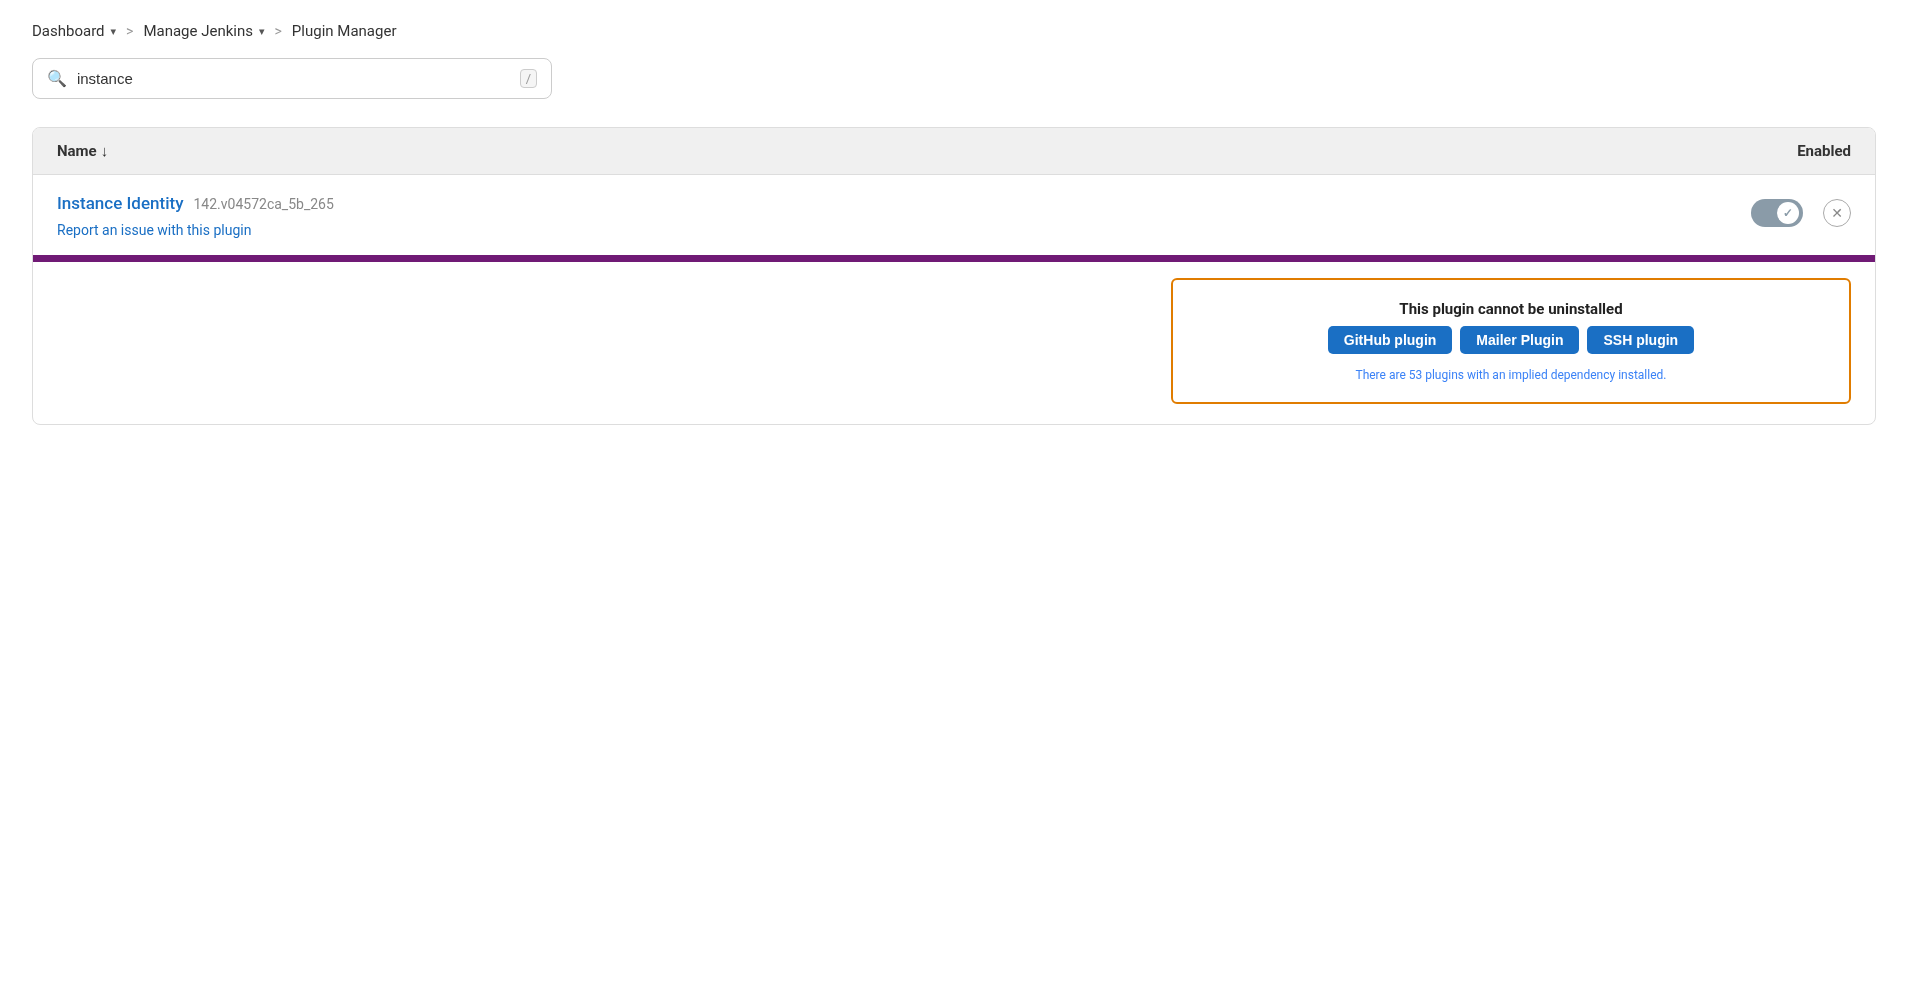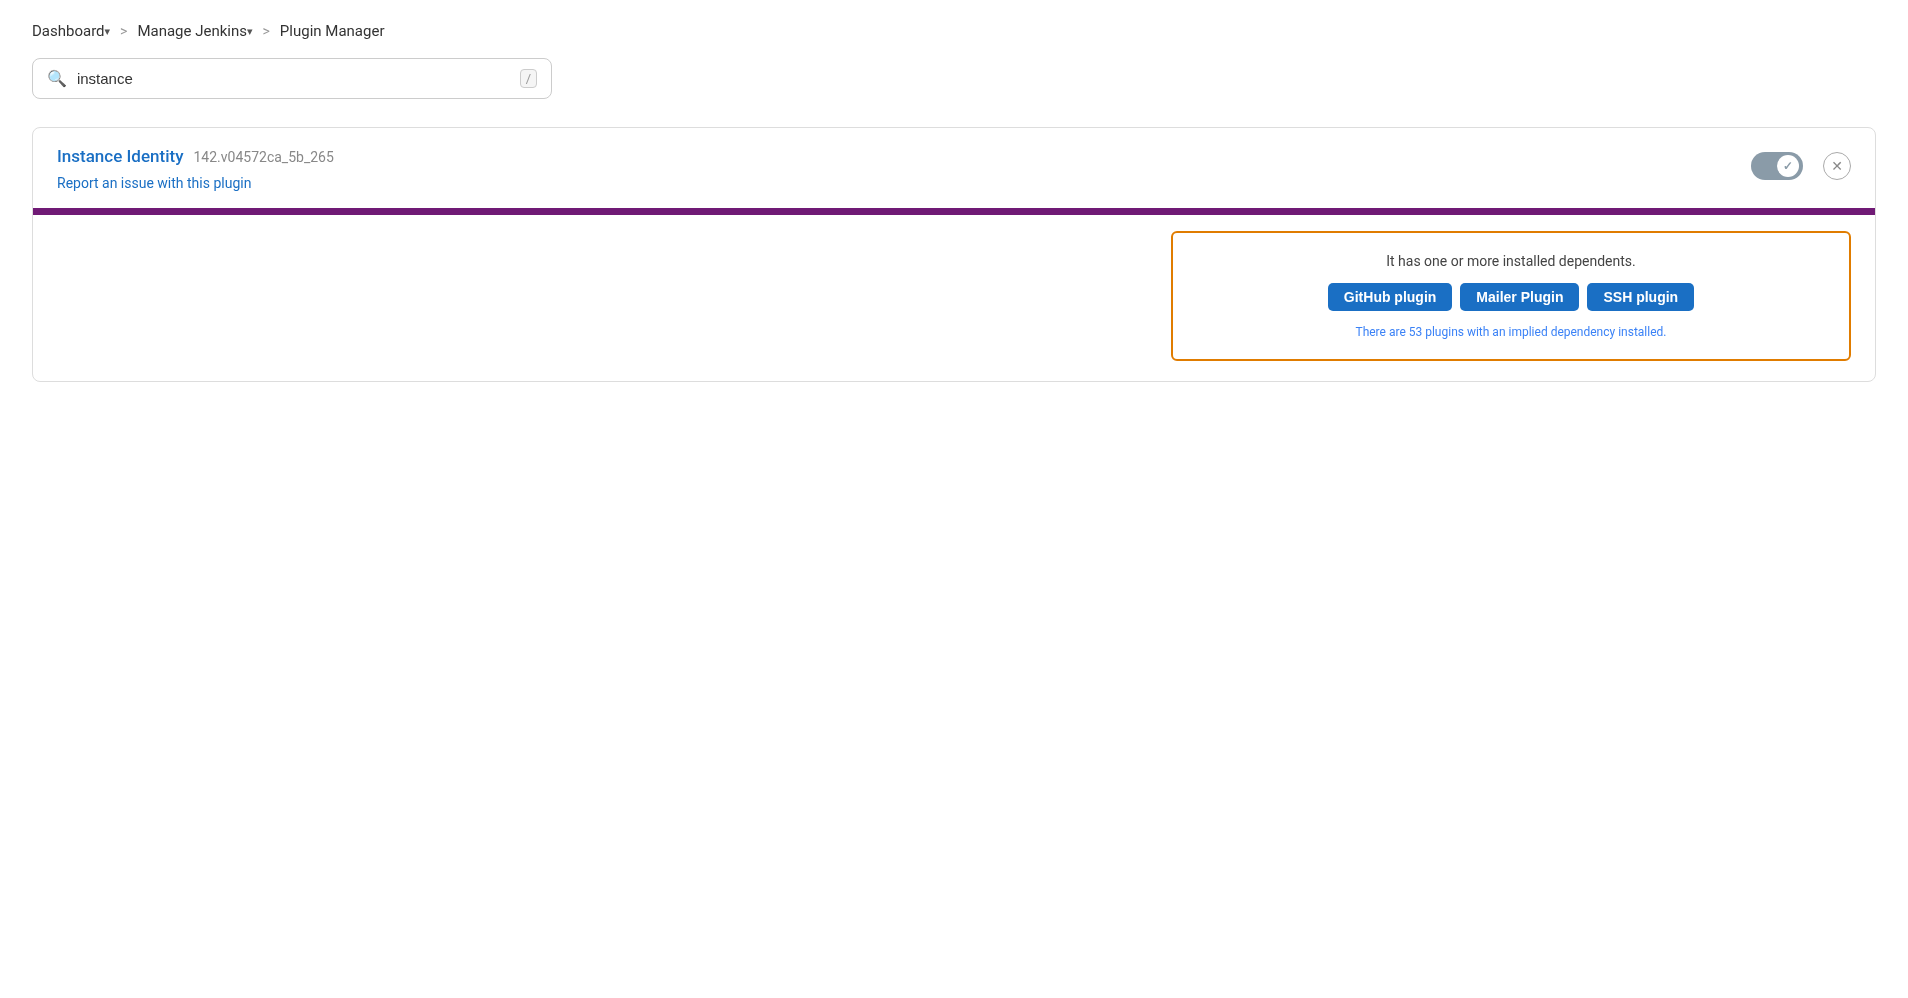--- a/index.html
+++ b/index.html
@@ -15,20 +15,21 @@
       display: flex;
       align-items: center;
       padding: 22px 32px 18px 32px;
       gap: 8px;
       font-size: 15px;
       color: #333;
     }
     .breadcrumb-item {
       display: flex;
       align-items: center;
+      gap: 6px;
       cursor: pointer;
     }
     .breadcrumb-item .chevron-down {
       font-size: 11px;
       color: #555;
     }
     .breadcrumb-separator {
       color: #999;
       font-size: 14px;
       margin: 0 2px;
@@ -272,20 +273,27 @@
 <div class="main">
 
   <div class="search-container">
     <span class="search-icon">🔍</span>
     <input class="search-input" type="text" value="instance" style="">
     <span class="search-shortcut">/</span>
   </div>
 
   <div class="plugin-table">
 
+    <div class="table-header">
+      <div class="col-name">
+        <span>Name</span>
+        <span>↓</span>
+      </div>
+      <div class="col-enabled">Enabled</div>
+    </div>
 
     <div class="plugin-row">
       <div class="plugin-content-row">
         <div class="plugin-left">
           <div class="plugin-header-row">
             <a class="plugin-name-link">Instance Identity</a>
             <span class="plugin-version">142.v04572ca_5b_265</span>
           </div>
           <a class="plugin-issue-link">Report an issue with this plugin</a>
         </div>
@@ -299,21 +307,21 @@
           </div>
           <button class="x-button">
             <span>✕</span>
           </button>
         </div>
       </div>
     </div>
 
     <div class="uninstall-row">
       <div class="uninstall-box">
-        <div class="uninstall-subtitle">It has one or more installed dependents.</div>
+        <div class="uninstall-title">This plugin cannot be uninstalled</div>
         <div class="dependents-row">
           <button class="dependent-btn">GitHub plugin</button>
           <button class="dependent-btn">Mailer Plugin</button>
           <button class="dependent-btn">SSH plugin</button>
         </div>
         <div class="implied-text">There are 53 plugins with an implied dependency installed.</div>
       </div>
     </div>
 
   </div>

